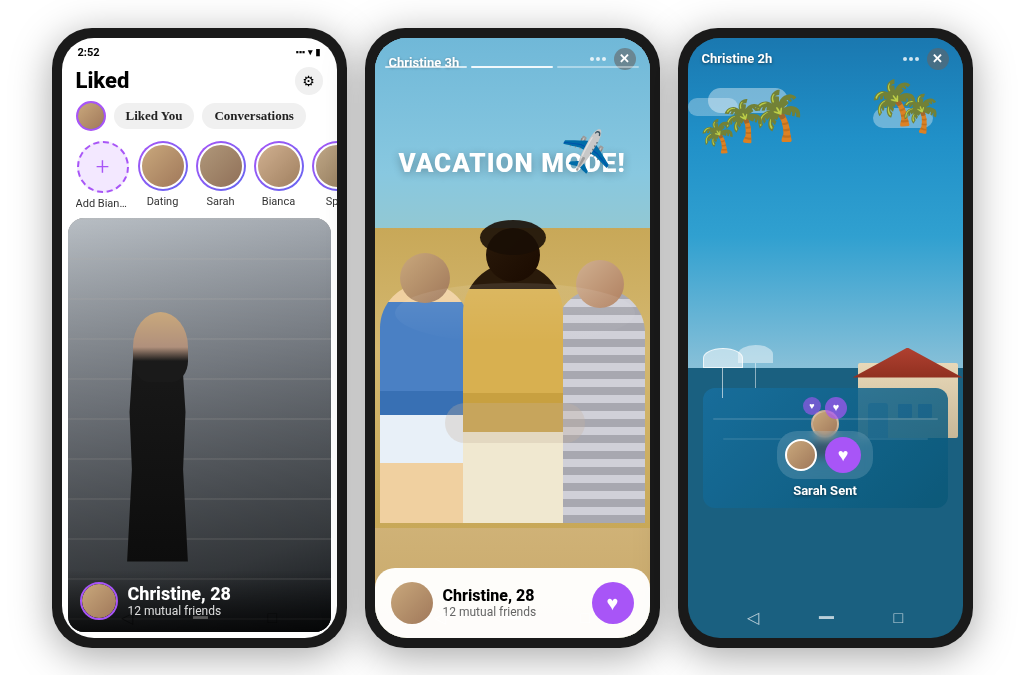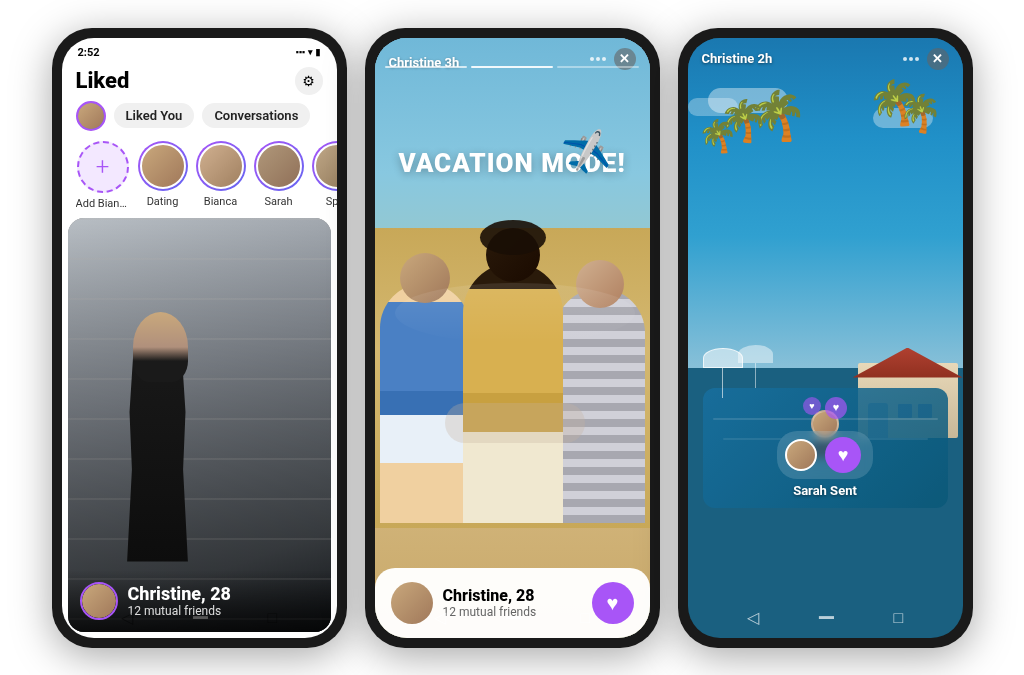--- a/index.html
+++ b/index.html
@@ -90,20 +90,21 @@
       overflow: hidden;
       border: 2px solid #a855f7;
     }
     .tab-pill {
       background: #f0f0f0;
       border-radius: 20px;
       padding: 5px 12px;
       font-size: 13px;
       font-weight: 600;
       color: #222;
+      font-family: Liberation Serif, serif;
     }
 
     .p1-stories {
       display: flex;
       gap: 8px;
       padding: 4px 14px 8px;
       overflow: hidden;
     }
     .story-item {
       display: flex;
@@ -457,29 +458,29 @@
         <span class="story-name">Add Bianca</span>
       </div>
       <div class="story-item">
         <div class="gradient-ring">
           <div class="story-img"></div>
         </div>
         <span class="story-name">Dating</span>
       </div>
       <div class="story-item">
         <div class="gradient-ring">
-          <div class="story-img story-img-3"></div>
-        </div>
-        <span class="story-name">Bianca</span>
+          <div class="story-img story-img-2"></div>
+        </div>
+        <span class="story-name">Sarah</span>
       </div>
       <div class="story-item">
         <div class="gradient-ring">
-          <div class="story-img story-img-2"></div>
-        </div>
-        <span class="story-name">Sarah</span>
+          <div class="story-img story-img-3"></div>
+        </div>
+        <span class="story-name">Bianca</span>
       </div>
       <div class="story-item">
         <div class="gradient-ring">
           <div class="story-img story-img-4"></div>
         </div>
         <span class="story-name">Sp...</span>
       </div>
     </div>
 
     <div class="p1-card">

